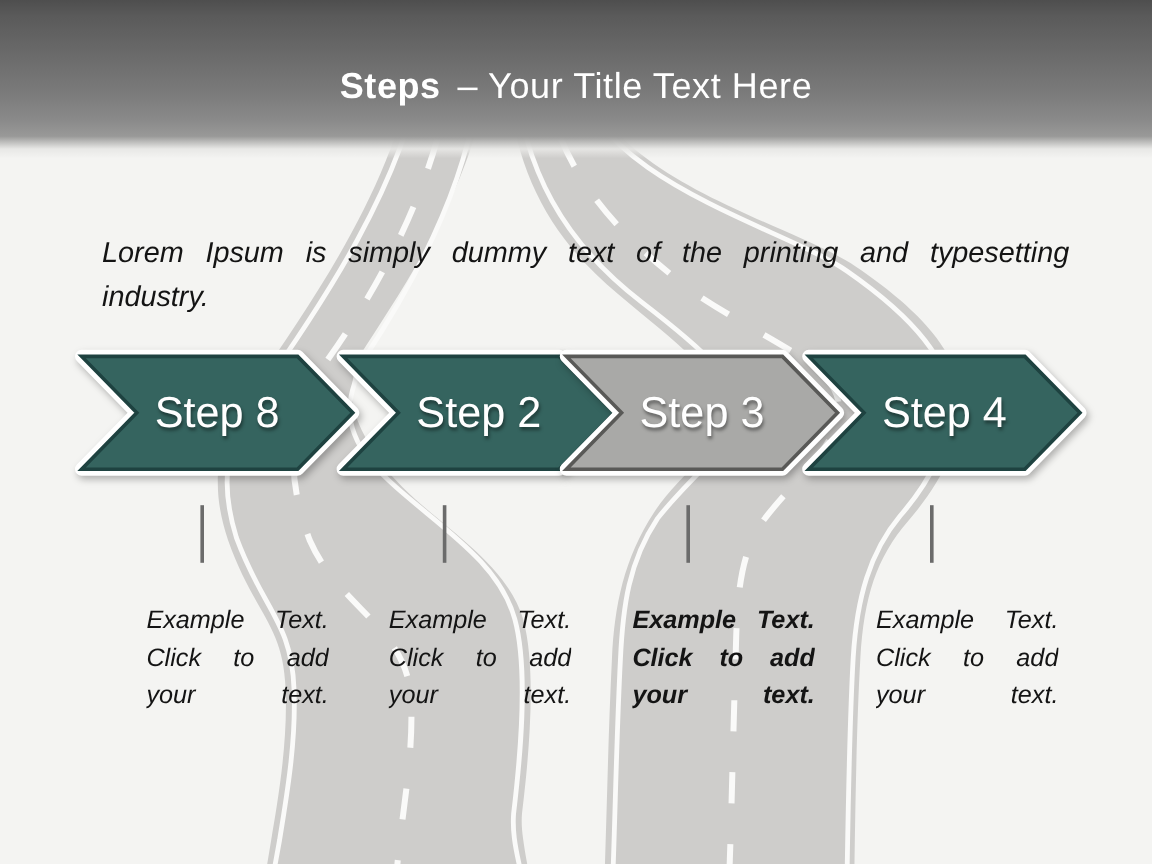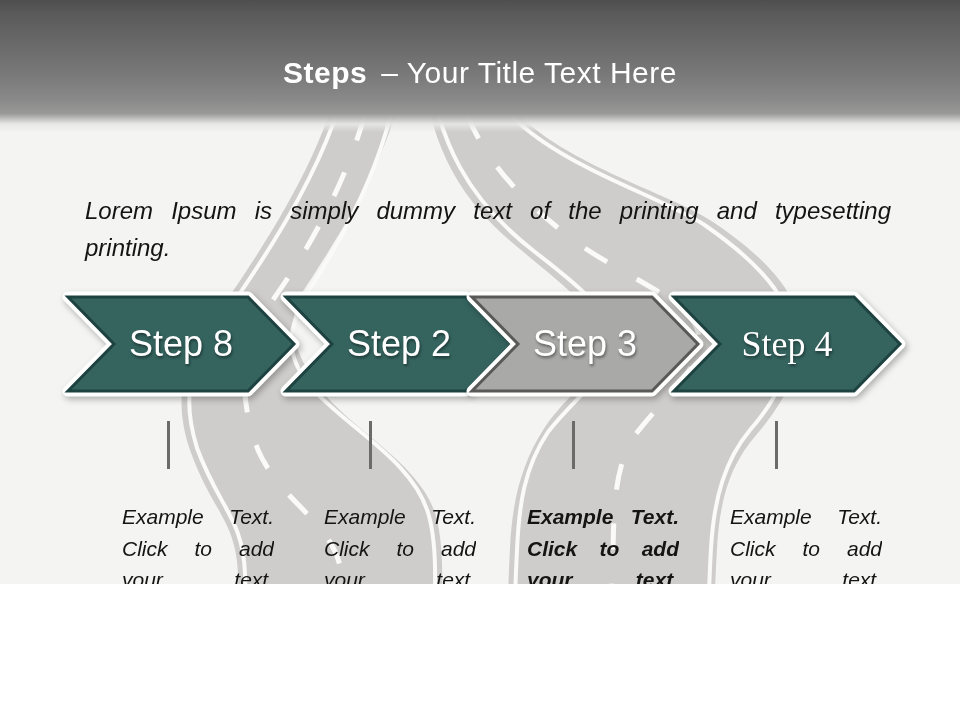--- a/index.html
+++ b/index.html
@@ -1,17 +1,17 @@
 <!DOCTYPE html>
 <html style="--background: #f4f4f2; --road: #cecdcb; --road-line: #fafaf9; --tick: #6b6b6b; --title-color: #ffffff; --text-color: #141414; --header-gray-top: #4e4e4e; --header-gray-bottom: #999998;"><head>
 <meta charset="utf-8">
 <style>
   html,body{margin:0;padding:0;}
   .slide{
-    position:relative;width:960px;height:584px;overflow:hidden;
+    position:relative;width:960px;height:720px;overflow:hidden;
     background:var(--background,#f4f4f2);
     font-family:"Liberation Sans","DejaVu Sans",sans-serif;
   }
   
   .roads{position:absolute;left:0;top:0;z-index:1;}
   .road-fill{fill:var(--road,#cecdcb);stroke:none;}
   .road-edge{fill:none;stroke:var(--road-line,#fafaf9);stroke-width:4;}
   .road-dash{fill:none;stroke:var(--road-line,#fafaf9);stroke-width:5;stroke-dasharray:26 34;}
   
   .header{
@@ -35,21 +35,21 @@
   
   .chev{position:absolute;top:288px;width:244px;height:112px;z-index:4;}
   .chev svg{position:absolute;left:0;top:0;filter:drop-shadow(2px 3px 3px rgba(0,0,0,.28));}
   .chev .halo{fill:#ffffff;stroke:#ffffff;stroke-width:11;stroke-linejoin:round;}
   .chev .shape{stroke-width:3;stroke-linejoin:miter;}
   .chev .lbl{
     position:absolute;left:55px;top:9px;width:134px;height:94px;line-height:94px;
     text-align:center;font-size:36px;color:#fff;white-space:nowrap;
     text-shadow:1px 2px 3px rgba(0,0,0,.45);
   }
-  .chev1{left:59px;}.chev2{left:277px;}.chev3{left:463px;}.chev4{left:665px;font-family:Liberation Serif, serif;}
+  .chev1{left:59px;}.chev2{left:277px;}.chev3{left:463px;}.chev4{left:665px;}
   
   .tick{position:absolute;top:421px;width:3px;height:48px;background:var(--tick,#6b6b6b);z-index:3;}
   .tick1{left:167px;}.tick2{left:369px;}.tick3{left:572px;}.tick4{left:775px;}
   
   .desc{
     position:absolute;top:501px;width:152px;z-index:3;
     font-style:italic;font-size:21px;line-height:31.5px;color:var(--text-color,#141414);margin-left:32px;
   }
   .desc .jline{height:31.5px;}
   .desc.em{font-weight:bold;}
@@ -87,21 +87,21 @@
   </svg>
 
   <div class="header">
     <div class="title">
       <span class="emph">Steps</span><span>– Your Title Text Here</span>
     </div>
   </div>
 
   <div class="intro">
     <div class="jline">Lorem Ipsum is simply dummy text of the printing and typesetting</div>
-    <div>printing.</div>
+    <div>industry.</div>
   </div>
 
   <div class="chev chev1">
     <svg width="244" height="112" viewBox="0 0 244 112">
       <polygon class="halo" points="9,9 189,9 235,56 189,103 9,103 55,56"></polygon>
       <polygon class="shape" points="9,9 189,9 235,56 189,103 9,103 55,56" fill="#35645f" stroke="#1e4240"></polygon>
     </svg>
     <div class="lbl">Step 8</div>
   </div>
   <div class="chev chev2">

